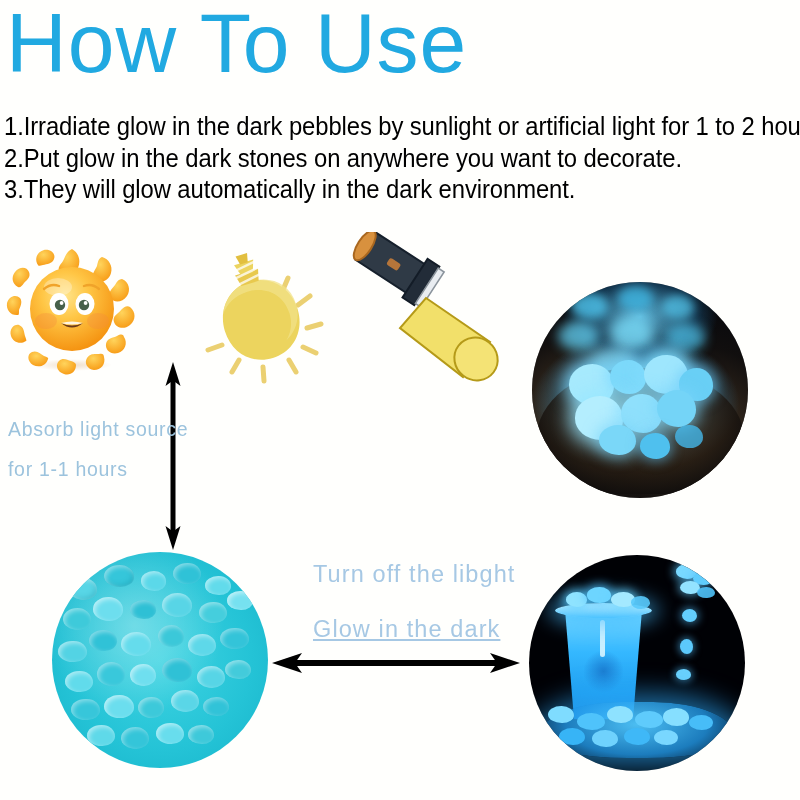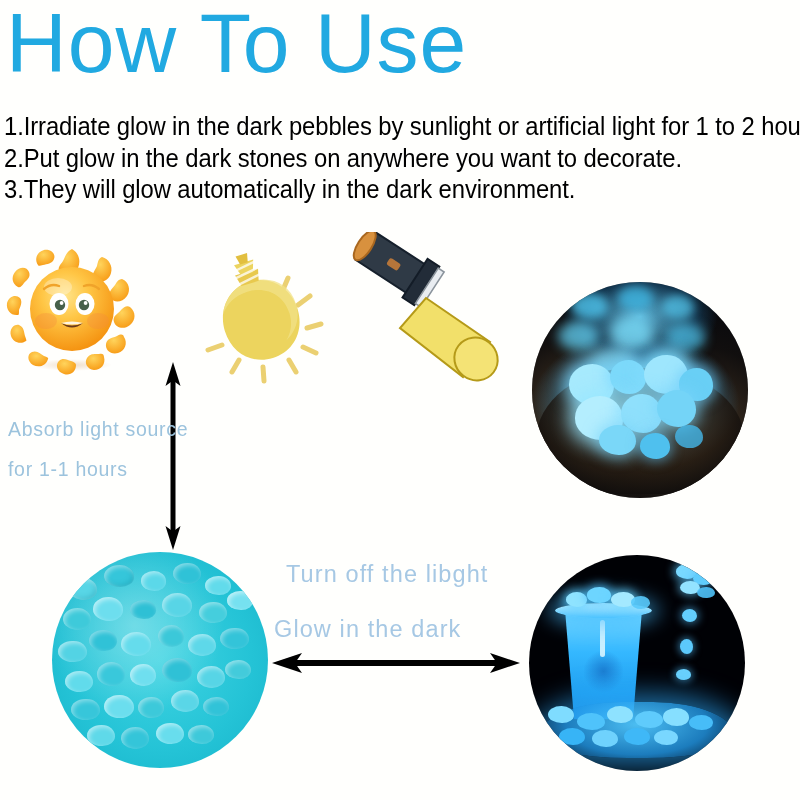--- a/index.html
+++ b/index.html
@@ -125,23 +125,24 @@
   #caption-hours    { left: 8px;   top: 458px; }
 
   .caption-lg {
     position: absolute;
     font-family: "Liberation Sans", sans-serif;
     font-size: 23.5px;
     font-weight: 400;
     color: #a6c8e4;
     letter-spacing: 1.1px;
     white-space: nowrap;
+    margin-left: 27px;
   }
   #caption-turnoff { left: 286px; top: 561px; }
-  #caption-glow    { left: 274px; top: 616px; }
+  #caption-glow    { left: 286px; top: 616px; text-decoration: underline; }
 </style>
 </head>
 <body>
 
 <div id="page">
 
   <div id="title">How To Use</div>
 
   <div id="instructions">
     <div class="instr-line">1.Irradiate glow in the dark pebbles by sunlight or artificial light for 1 to 2 hours.</div>

